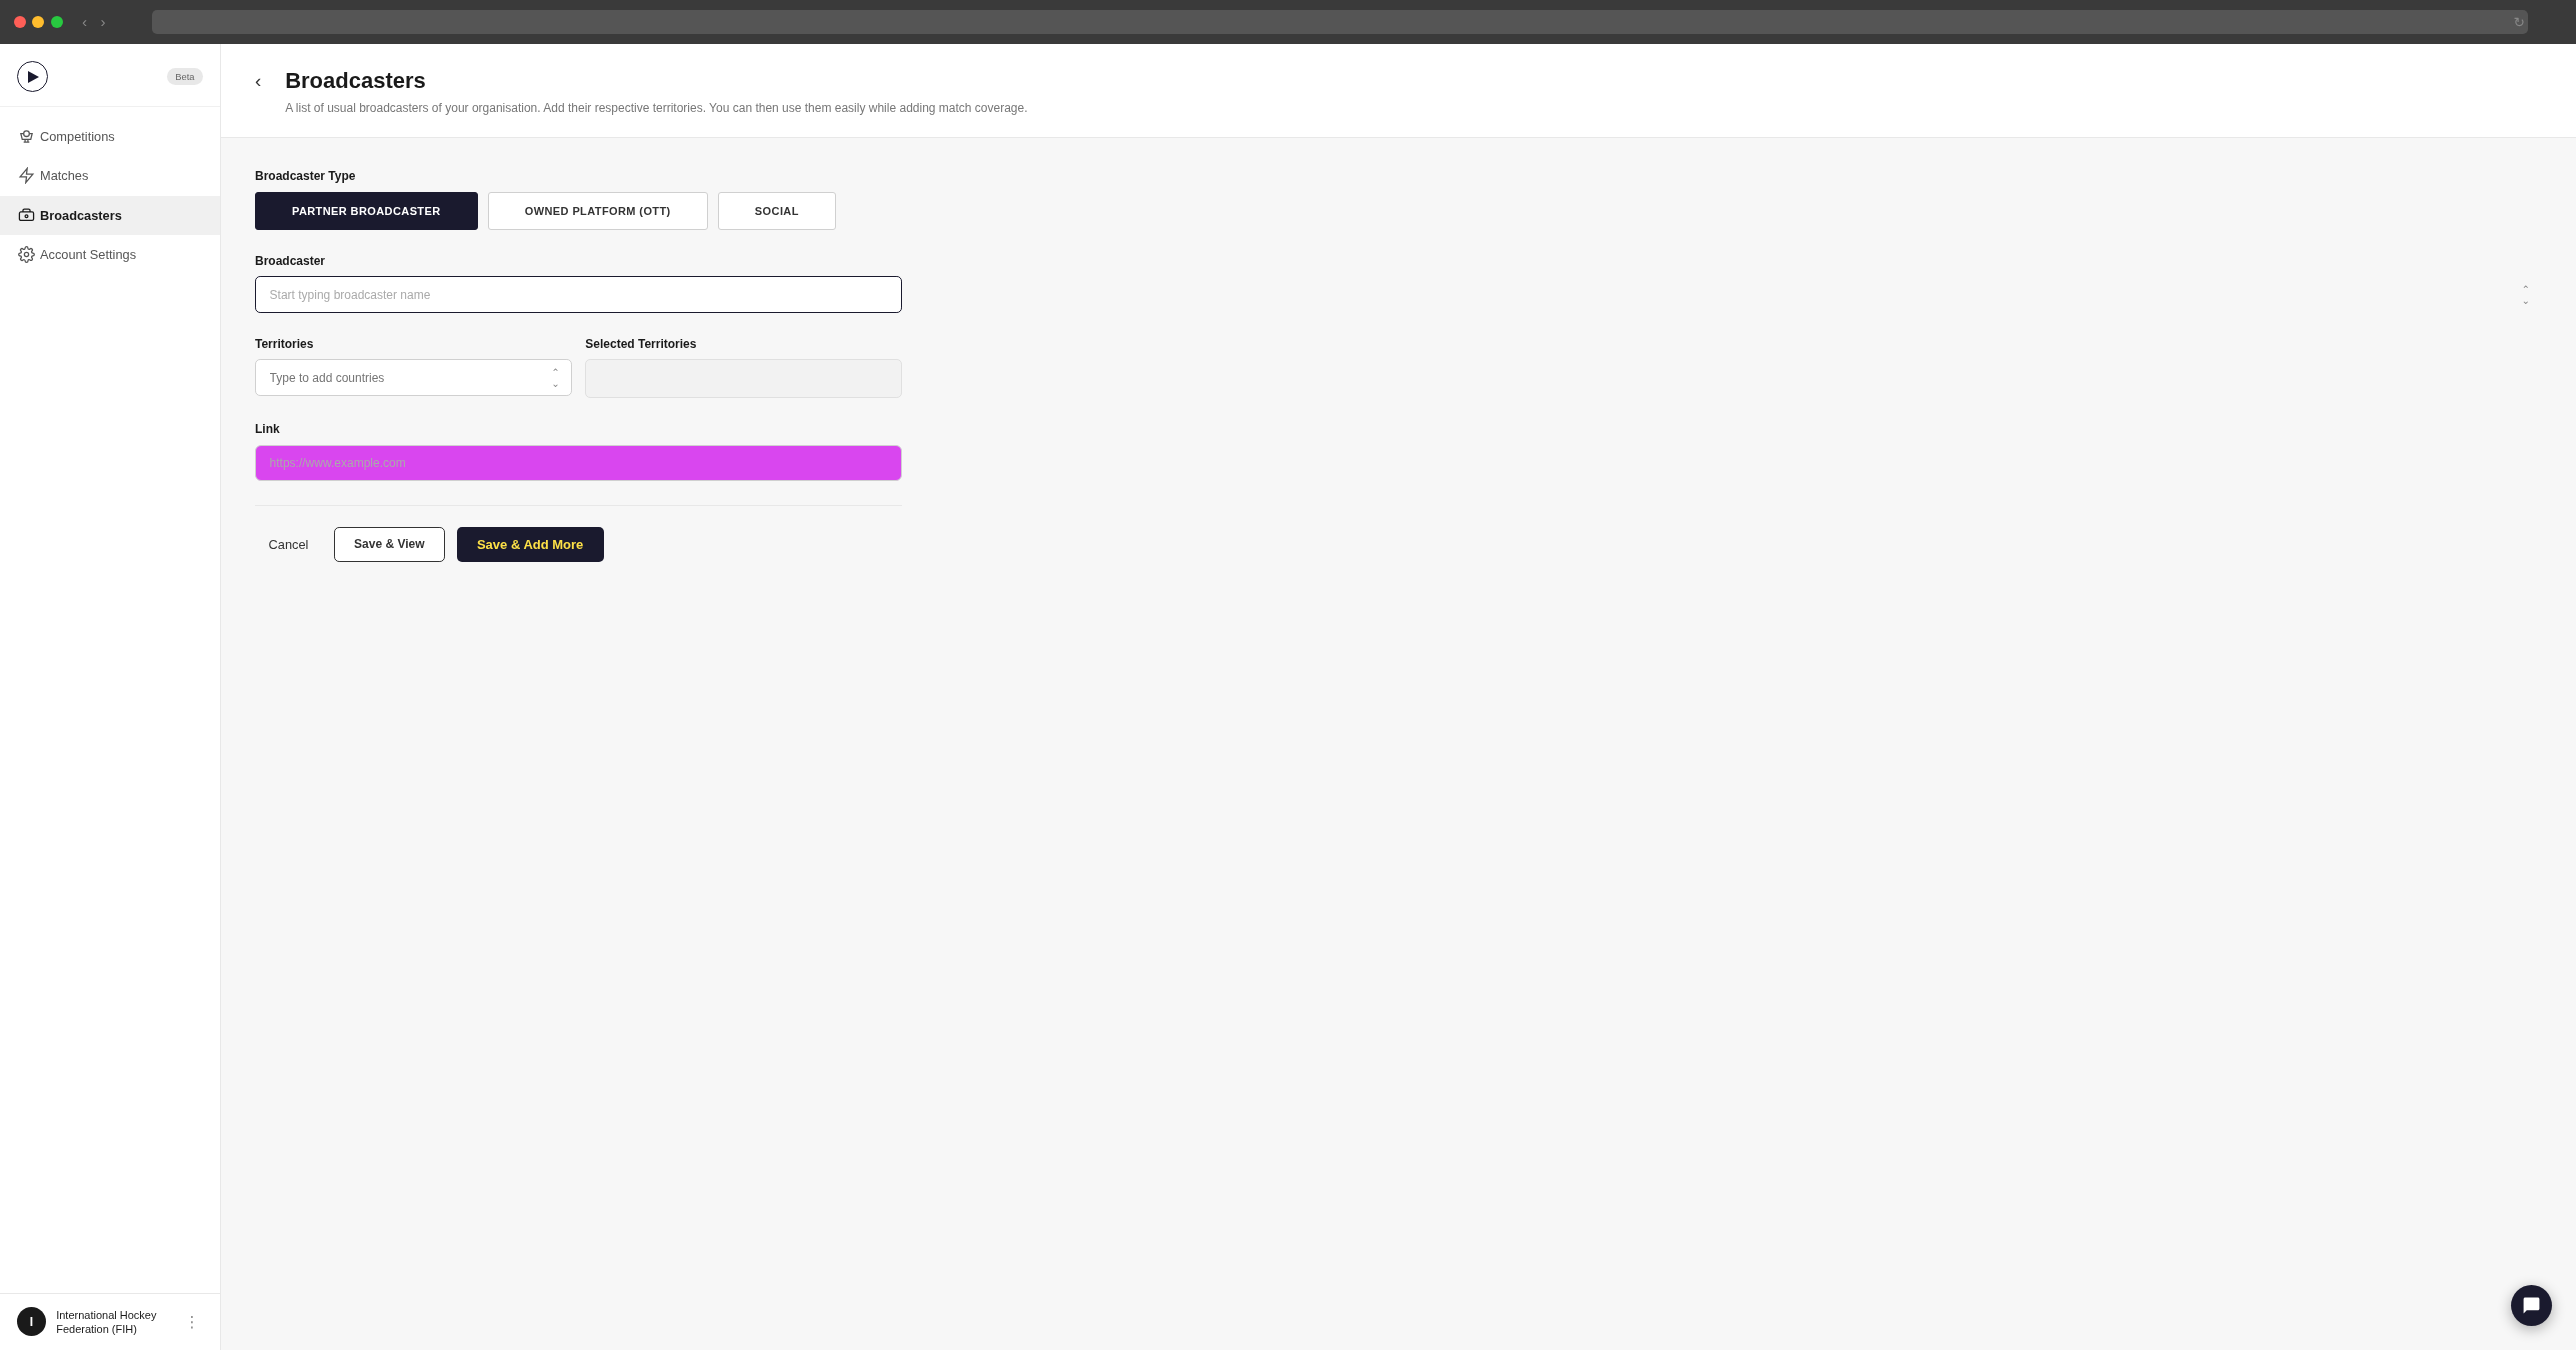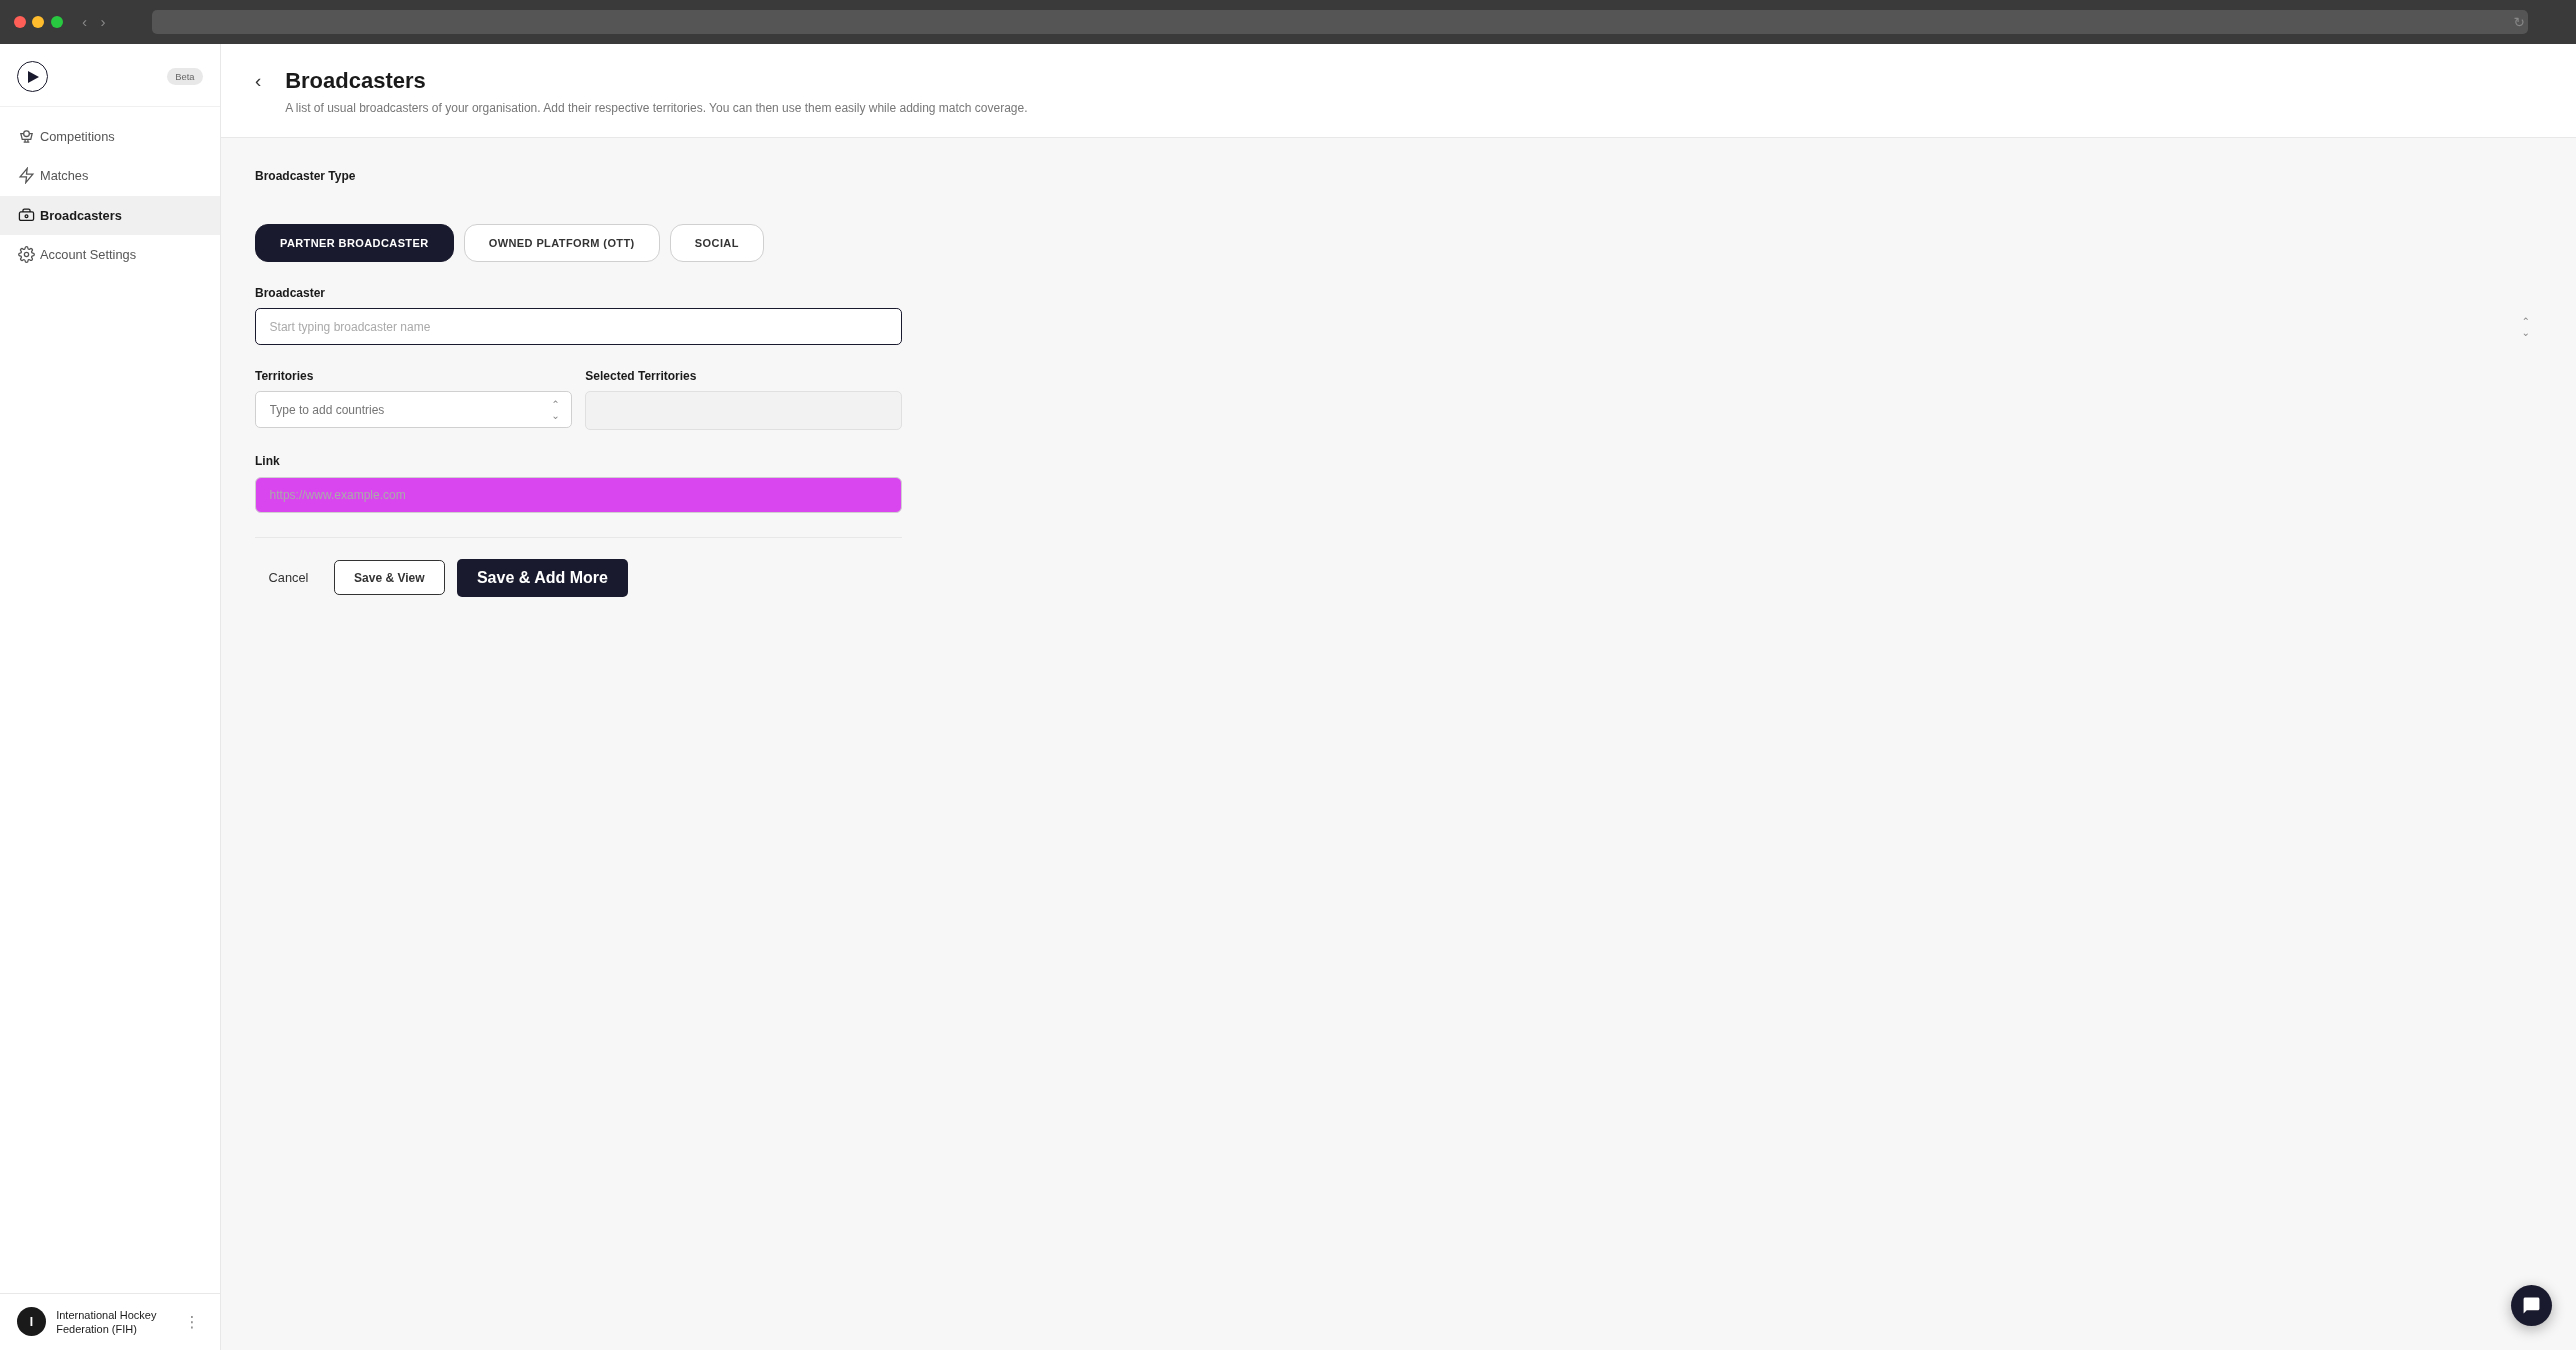--- a/index.html
+++ b/index.html
@@ -138,31 +138,30 @@
 
     
     .form-container { padding: 31px 34px; }
 
     .form-group { margin-bottom: 24px; }
     .form-label { font-size: 12px; font-weight: 600; color: #1a1a1a; margin-bottom: 8.5px; display: block; }
 
     
     .type-buttons { display: flex; gap: 10.2px; }
     .type-btn {
-      padding: 12px 24px;
+      padding: 12px 36px;
       border: 0.9px solid #d0d0d0;
-      border-radius: 13px;
+      border-radius: 3px;
       background: #fff;
       font-size: 11px;
       font-weight: 600;
       color: #333;
       cursor: pointer;
       letter-spacing: 0.4px;
       text-transform: uppercase;
-      margin-top: 32px;
     }
     .type-btn.active {
       background: #1a1a2e;
       color: #fff;
       border-color: #1a1a2e;
     }
 
     
     .text-input {
       width: 100%;
@@ -250,22 +249,22 @@
       font-size: 12px;
       color: #333;
       cursor: pointer;
       padding: 9.4px 19px;
       font-weight: 600;
     }
     .btn-save-add {
       background: #1a1a2e;
       border: none;
       border-radius: 5px;
-      font-size: 16px;
-      color: #ffffff;
+      font-size: 13px;
+      color: #fde047;
       cursor: pointer;
       padding: 10.2px 20.4px;
       font-weight: 600;
     }
 
     
     .chat-fab {
       position: fixed;
       bottom: 24px;
       right: 24px;

